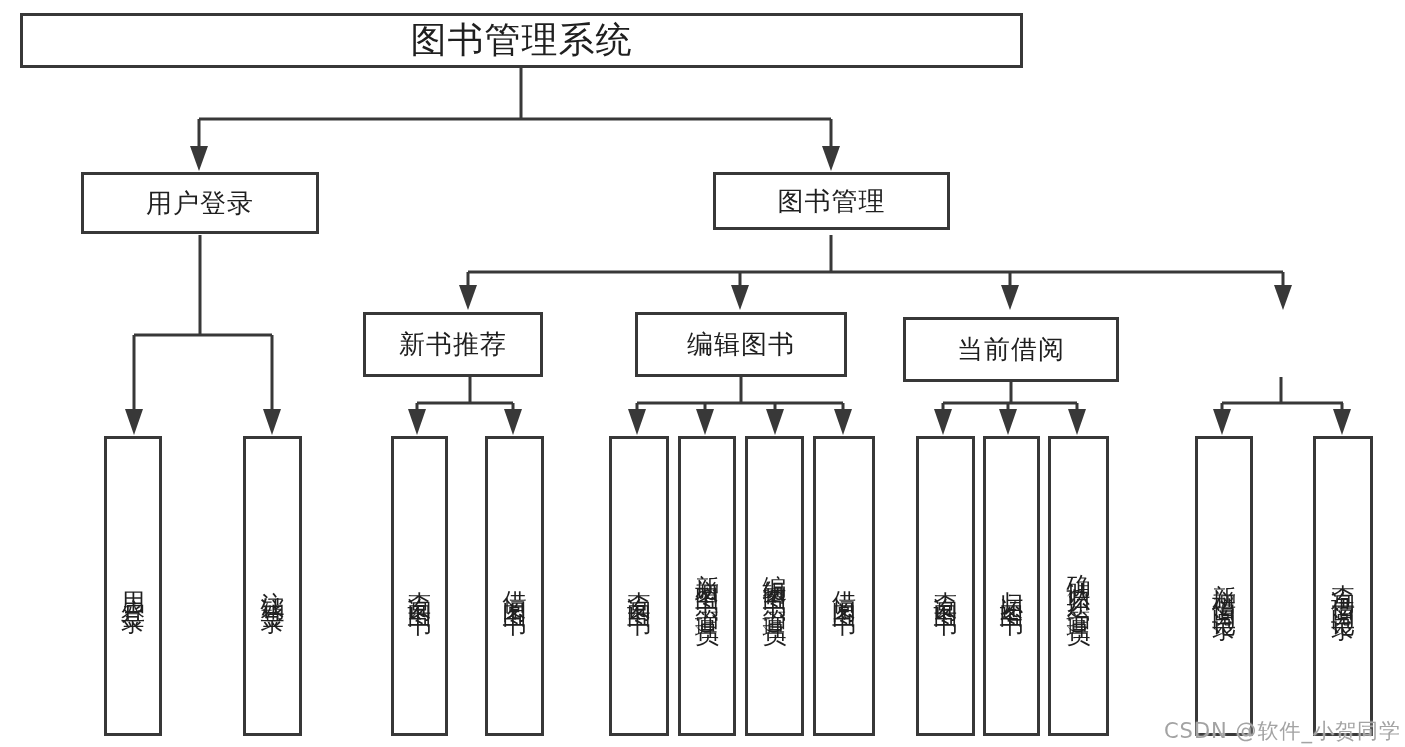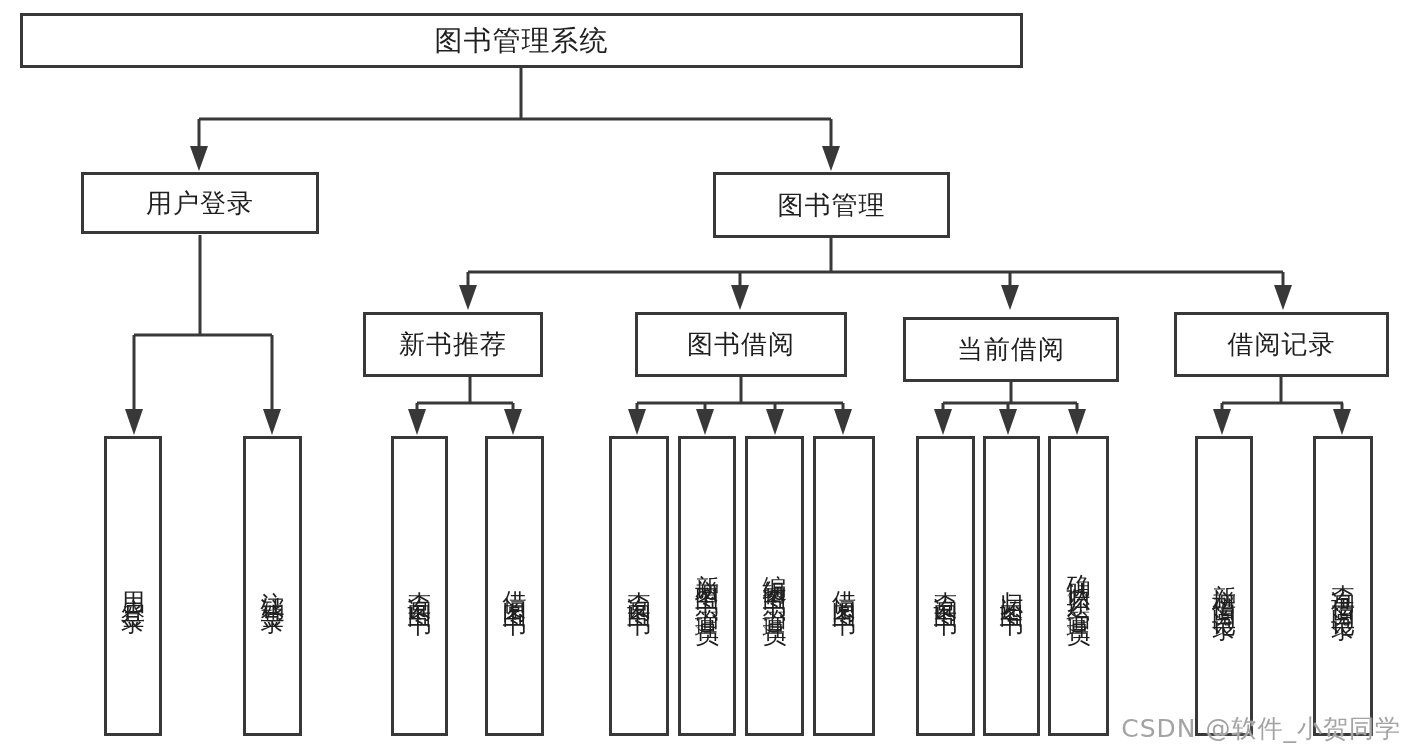--- a/index.html
+++ b/index.html
@@ -16,33 +16,33 @@
     box-sizing:border-box;
     background:#ffffff;
     border:3px solid #383838;
     display:flex;
     align-items:center;
     justify-content:center;
     color:#1f1f1f;
     z-index:2;
   }
   .hbox{font-size:26px;letter-spacing:1px;}
-  .root{font-size:28px;letter-spacing:1px;}
+  .root{font-size:36px;letter-spacing:1px;}
   .vbox{
     writing-mode:vertical-rl;
     text-orientation:mixed;
     font-size:24px;
     letter-spacing:7px;
     line-height:1;
   }
   .watermark{
     position:absolute;
     right:4px;
     bottom:2px;
-    font-size:25px;
+    font-size:21px;
     color:#a3a3a3;
     letter-spacing:1px;
     z-index:3;
     text-shadow:0 0 2px #ffffff;
     white-space:nowrap;
   }
 </style>
 </head>
 <body>
 
@@ -84,26 +84,25 @@
       <polygon points="1008,435 999,409 1017,409"></polygon>
       <polygon points="1077,435 1068,409 1086,409"></polygon>
       <polygon points="1222,435 1213,409 1231,409"></polygon>
       <polygon points="1342,435 1333,409 1351,409"></polygon>
     </g>
   </svg>
 
   <div class="node hbox root" style="left:20px;top:13px;width:1003px;height:55px">图书管理系统</div>
 
   <div class="node hbox" style="left:81px;top:172px;width:238px;height:62px">用户登录</div>
-  <div class="node hbox" style="left:713px;top:172px;width:237px;height:66px">图书管理</div>
+  <div class="node hbox" style="left:713px;top:172px;width:237px;height:58px">图书管理</div>
 
   <div class="node hbox" style="left:363px;top:312px;width:180px;height:65px">新书推荐</div>
-  <div class="node hbox" style="left:635px;top:312px;width:212px;height:65px">图书借阅</div>
+  <div class="node hbox" style="left:635px;top:312px;width:212px;height:65px">编辑图书</div>
   <div class="node hbox" style="left:903px;top:317px;width:216px;height:65px">当前借阅</div>
-  <div class="node hbox" style="left:1174px;top:312px;width:215px;height:65px">借阅记录</div>
 
   <div class="node vbox" style="left:104px;top:436px;width:58px;height:300px">用户登录</div>
   <div class="node vbox" style="left:243px;top:436px;width:59px;height:300px">注销登录</div>
 
   <div class="node vbox" style="left:391px;top:436px;width:57px;height:300px">查询图书</div>
   <div class="node vbox" style="left:485px;top:436px;width:59px;height:300px">借阅图书</div>
 
   <div class="node vbox" style="left:609px;top:436px;width:60px;height:300px">查询图书</div>
   <div class="node vbox" style="left:678px;top:436px;width:58px;height:300px">新增图书（管理员）</div>
   <div class="node vbox" style="left:745px;top:436px;width:59px;height:300px">编辑图书（管理员）</div>

